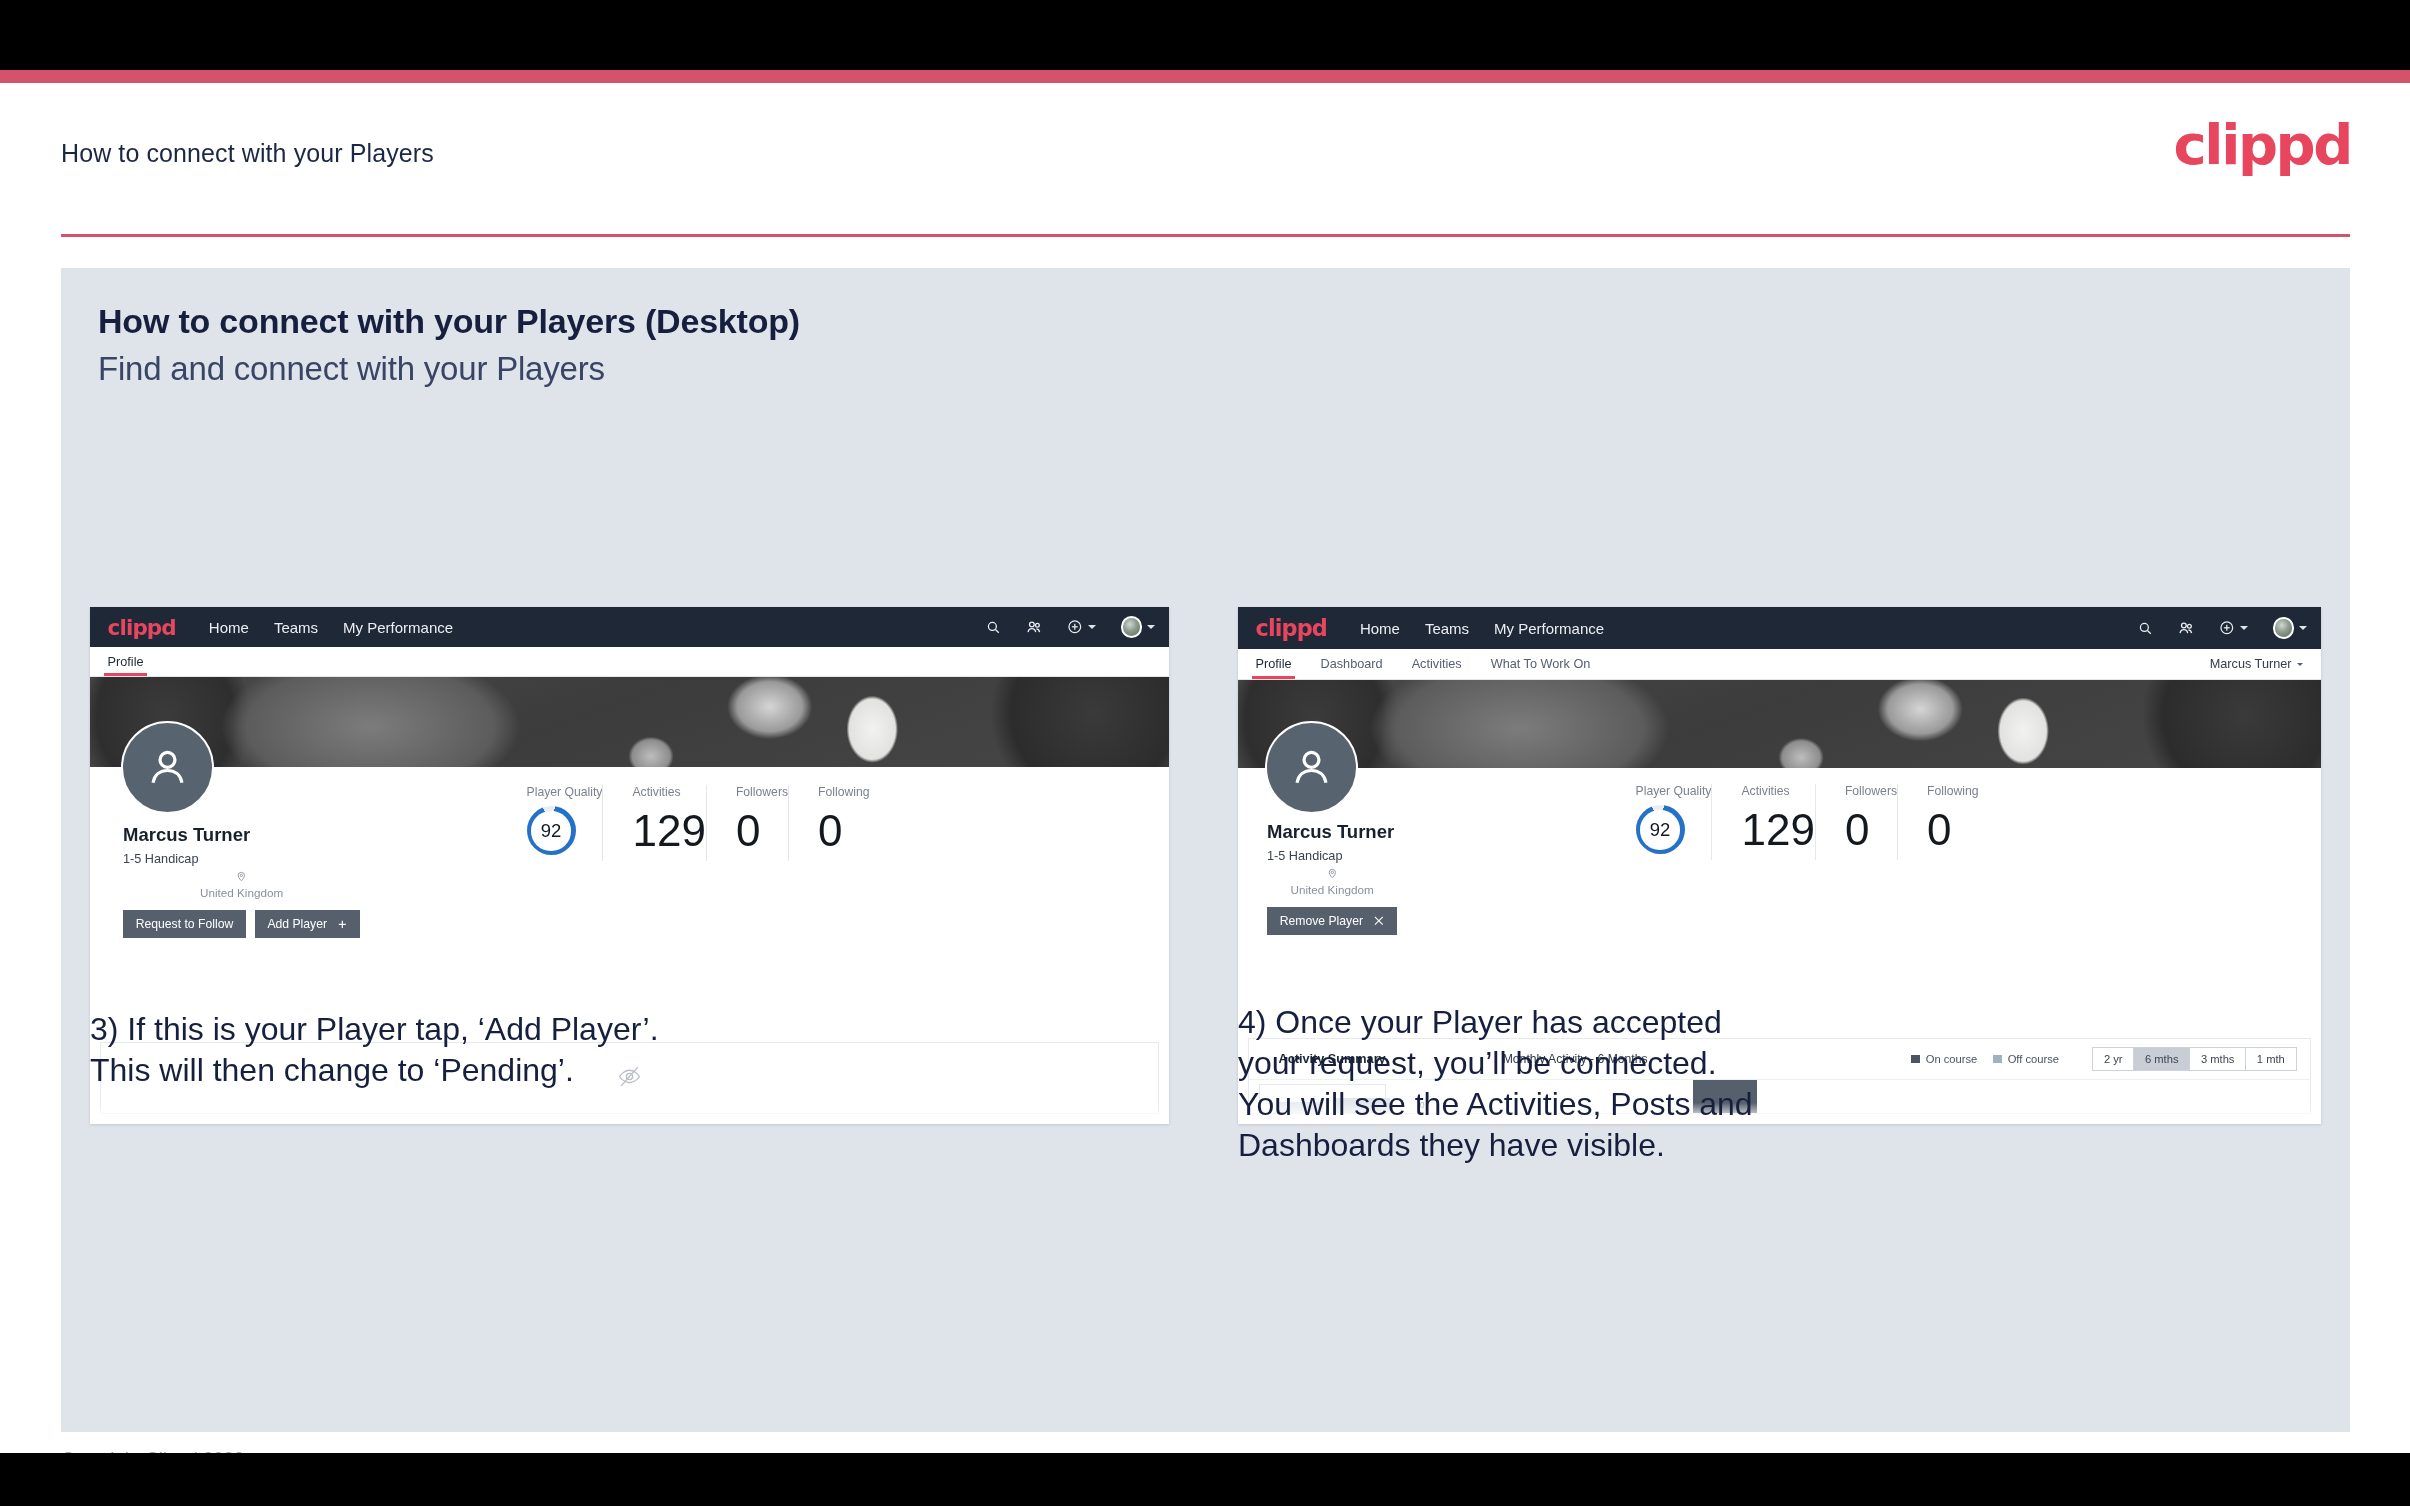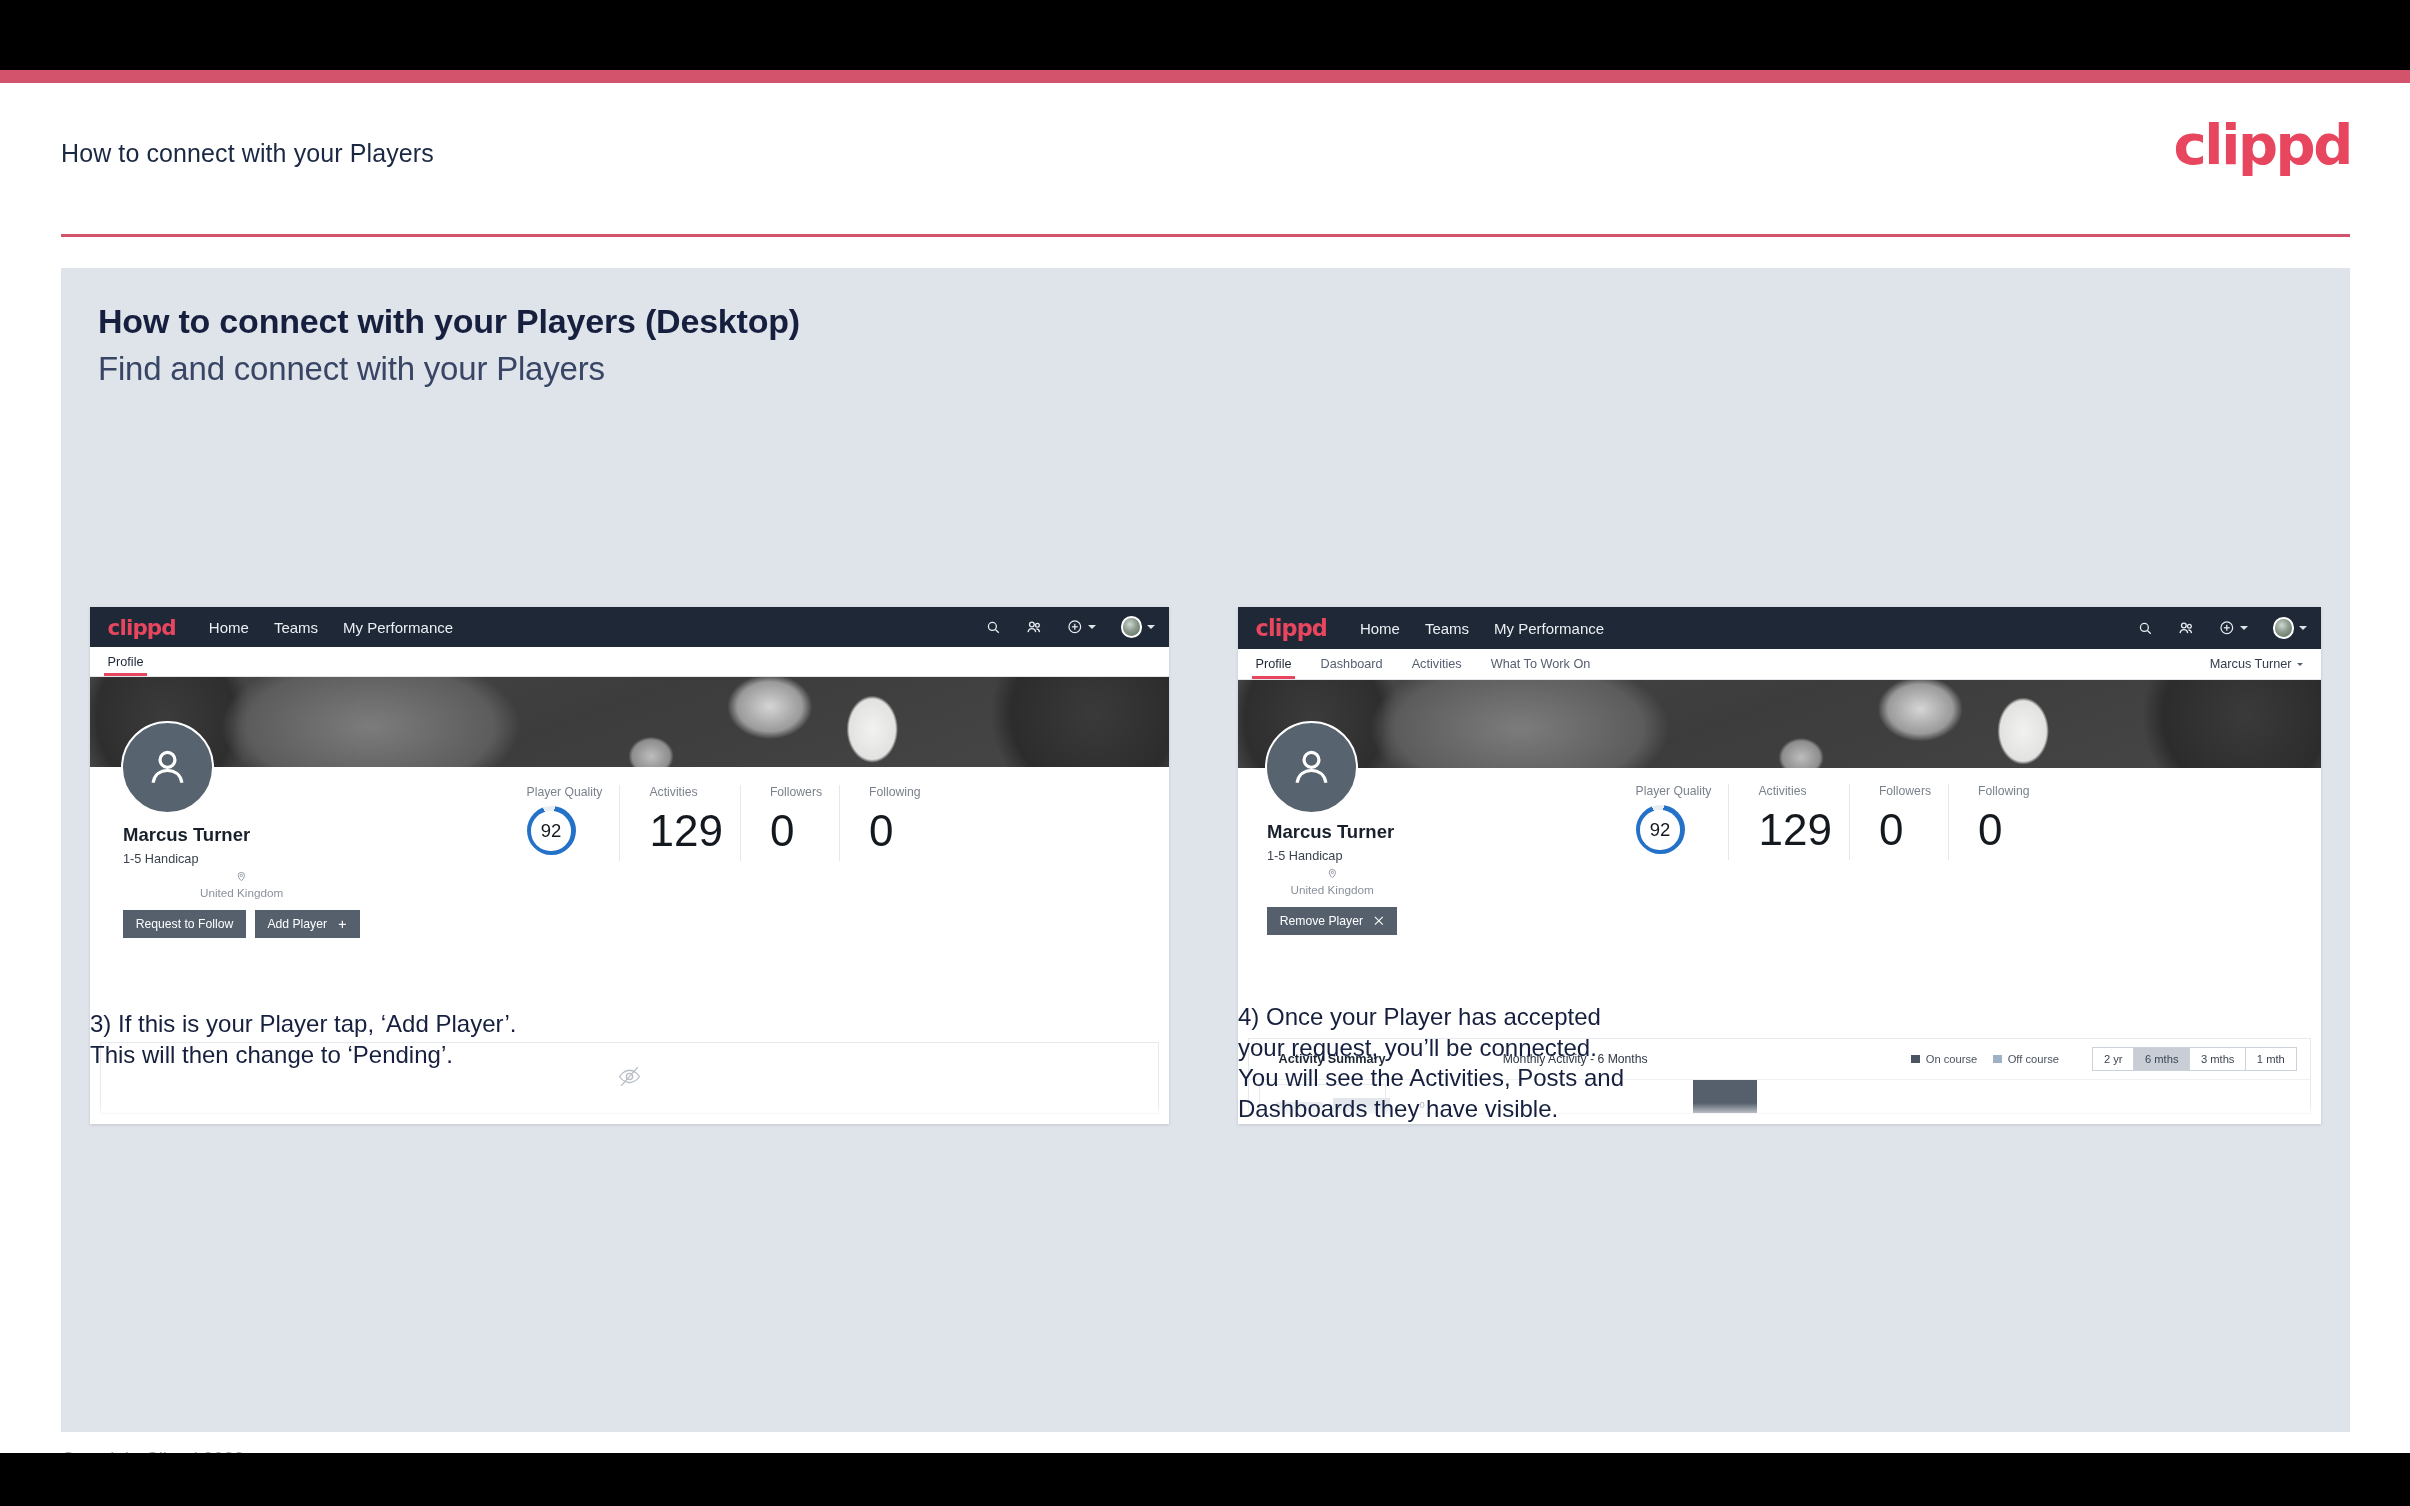--- a/index.html
+++ b/index.html
@@ -194,21 +194,21 @@
   .pf-loc  { font-size: 11.7px; color: #8a919c; margin-top: 4.9px; display: flex; align-items: center; gap: 4.9px; flex-direction: column; }
   .pf-btns { display: flex; gap: 8.8px; margin-top: 10.7px; }
   .pf-btn {
     background: #56606d; color: #fff; font-size: 12.2px;
     padding: 6.8px 12.7px; display: flex; align-items: center; gap: 9.8px;
     white-space: nowrap;
   }
 
   
   .stats {
-    position: absolute; display: flex; align-items: flex-start; gap: 17px;
+    position: absolute; display: flex; align-items: flex-start;
   }
   .shot.left .stats  { left: 419px; top: 17.6px; }
   .shot.right .stats { left: 380px; top: 15.6px; }
   .stat {
     padding: 0 0 0 29px; border-left: 1px solid #e4e7eb;
     min-height: 76px;
   }
   .stat:first-child { border-left: none; padding-left: 17.6px; }
   .stat .lbl { font-size: 12.2px; color: #7b828d; white-space: nowrap; }
   .stat .val { font-size: 44px; color: #14191f; margin-top: 7.8px; font-weight: 400; }
@@ -272,21 +272,21 @@
   
   .fade-bottom {
     position: absolute; left: 0; right: 0; bottom: 0; height: 21.5px;
     background: linear-gradient(to bottom, rgba(255,255,255,0), #ffffff 80%);
     pointer-events: none;
   }
 
   
   .caption {
     position: absolute;
-    font-size: 24px; line-height: 1.28; color: #16203e;
+    font-size: 32px; line-height: 1.28; color: #16203e;
   }
   .caption.c3 { left: 29px;   top: 741px; width: 878px; }
   .caption.c4 { left: 1177px; top: 734px; width: 624px; }
 
   
   .footer-copy {
     position: absolute; left: 61px; top: 1365px;
     font-size: 18.5px; color: #9aa1ad;
   }
 </style>

